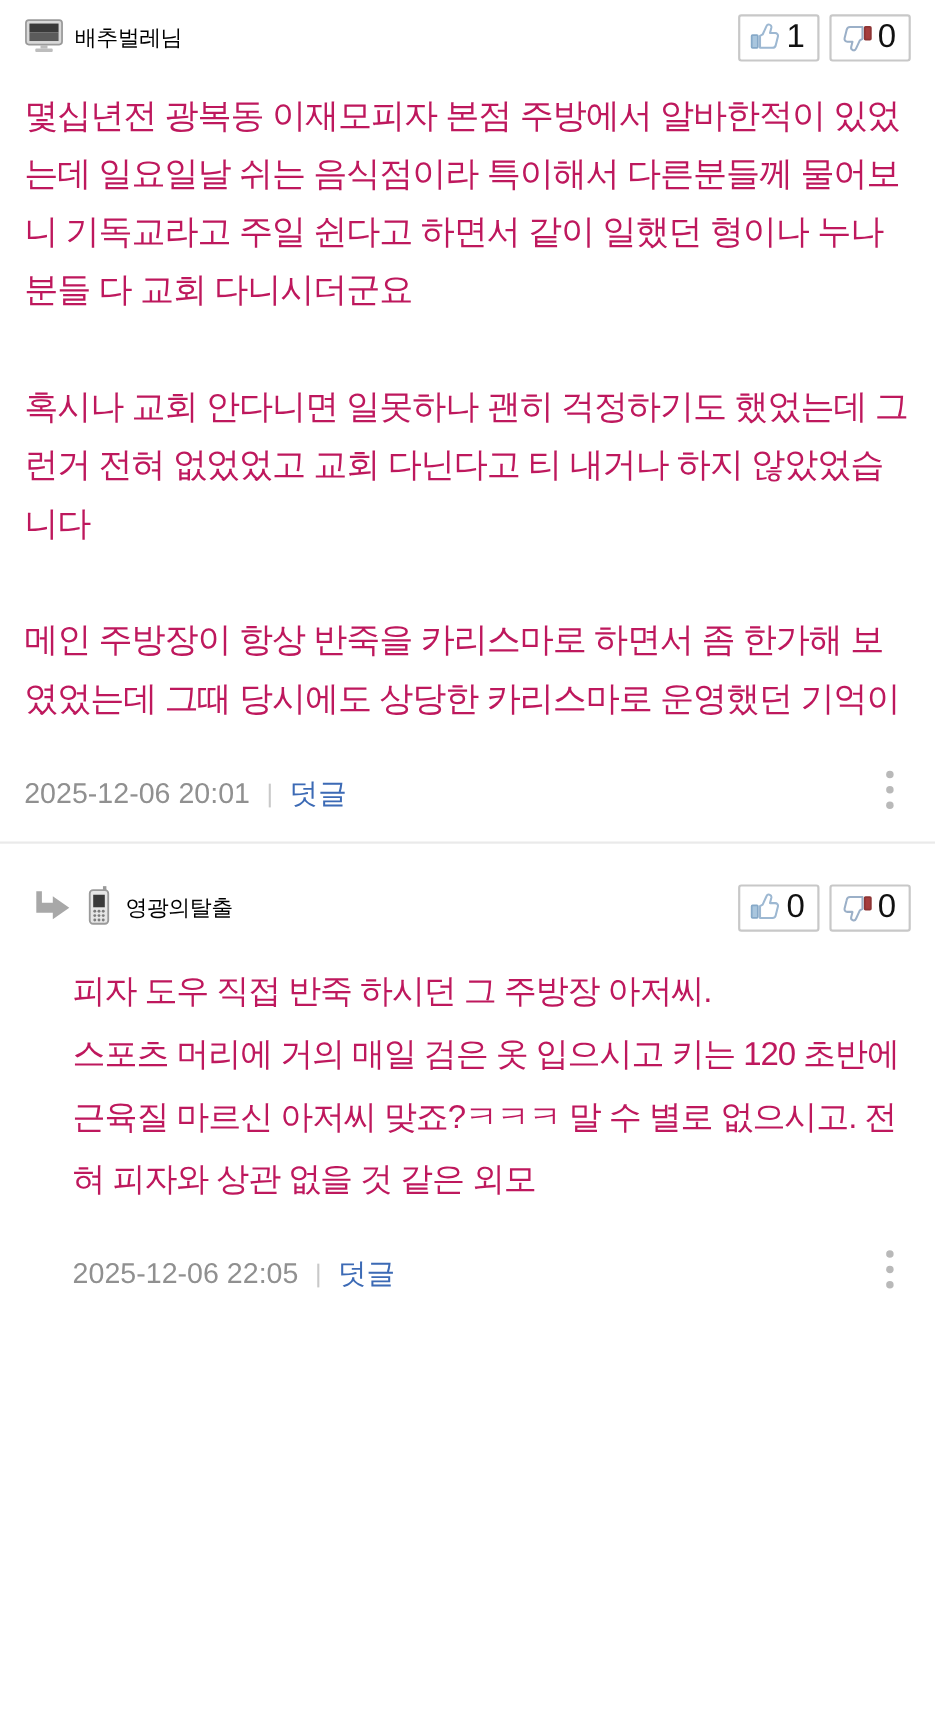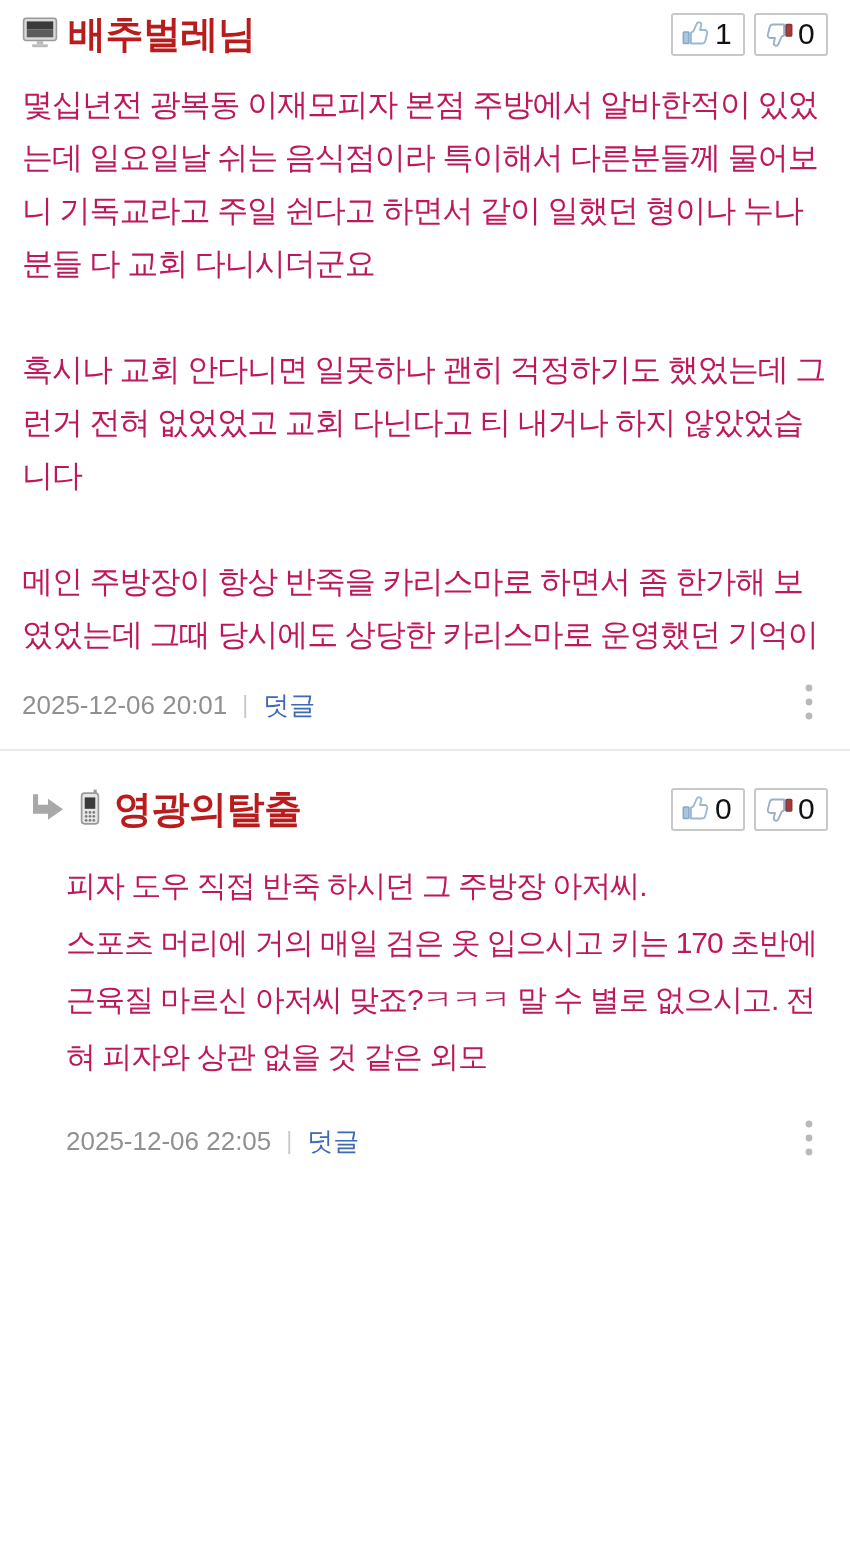--- a/index.html
+++ b/index.html
@@ -6,41 +6,41 @@
   html, body { margin: 0; padding: 0; }
   body {
     width: 850px; height: 1560px; overflow: hidden;
     background: #ffffff;
     font-family: "Liberation Sans", "DejaVu Sans", sans-serif;
     color: #1e1e1e;
   }
   .comment { padding: 10px 22px 0 22px; }
   .c-header { display: flex; align-items: center; height: 48px; }
   .author {
-    color: #b91c1c; font-size: 38px; margin-left: 10px;
-    text-decoration: none; letter-spacing: -0.5px; font-weight: bold;
+    color: #000000; font-size: 20px; margin-left: 10px;
+    text-decoration: none; letter-spacing: -0.5px;
   }
   .votes { margin-left: auto; display: flex; gap: 9px; }
   .vote-btn {
     display: flex; align-items: center; gap: 3px;
     border: 2px solid #c8c8c8; border-radius: 3px; background: #fff;
     padding: 2px 9px 2px 7px; height: 43px; min-width: 74px;
     font-size: 30px; color: #111; cursor: pointer;
   }
   .vote-btn svg { display: block; }
   .c-body {
     margin-top: 20px; font-size: 31px; line-height: 53px;
     color: #be185d; letter-spacing: -1px; word-break: normal;
   }
   .c-body p { margin: 0 0 53px 0; }
   .c-body p.gap-xl { margin-bottom: 106px; }
   .c-body p:last-child { margin-bottom: 0; }
   .reply-body p { margin: 0; }
   .c-footer {
-    display: flex; align-items: center; margin-top: 22px;
+    display: flex; align-items: center; margin-top: 38px;
     font-size: 26px; color: #909090; height: 44px;
   }
   .sep { margin: 0 15px; color: #c9c9c9; font-size: 23px; }
   .reply-link { color: #3c6ab5; text-decoration: none; font-size: 26px; }
   .kebab { margin-left: auto; padding-right: 14px; cursor: pointer; }
   .divider { border: none; border-top: 2px solid #eaeaea; margin: 22px 0 0 0; }
   .reply { padding: 16px 22px 0 30px; margin-top: 16px; }
   .reply .c-header { height: 52px; }
   .reply-arrow { margin-right: 12px; }
   .reply .author { margin-left: 12px; }
@@ -153,21 +153,21 @@
             </g>
           </svg>
         </span>
         <span>0</span>
       </button>
     </div>
   </div>
 
   <div class="c-body reply-body">
     <p>피자 도우 직접 반죽 하시던 그 주방장 아저씨.</p>
-    <p>스포츠 머리에 거의 매일 검은 옷 입으시고 키는 170 초반에 근육질 마르신 아저씨 맞죠?ㅋㅋㅋ 말 수 별로 없으시고. 전혀 피자와 상관 없을 것 같은 외모</p>
+    <p>스포츠 머리에 거의 매일 검은 옷 입으시고 키는 120 초반에 근육질 마르신 아저씨 맞죠?ㅋㅋㅋ 말 수 별로 없으시고. 전혀 피자와 상관 없을 것 같은 외모</p>
   </div>
 
   <div class="c-footer">
     <span>2025-12-06 22:05</span>
     <span class="sep">|</span>
     <a class="reply-link" href="#">덧글</a>
     <span class="kebab">
       <svg width="10" height="40" viewBox="0 0 10 40">
         <circle cx="5" cy="6" r="3.4" fill="#b9b9b9"></circle>
         <circle cx="5" cy="20" r="3.4" fill="#b9b9b9"></circle>

